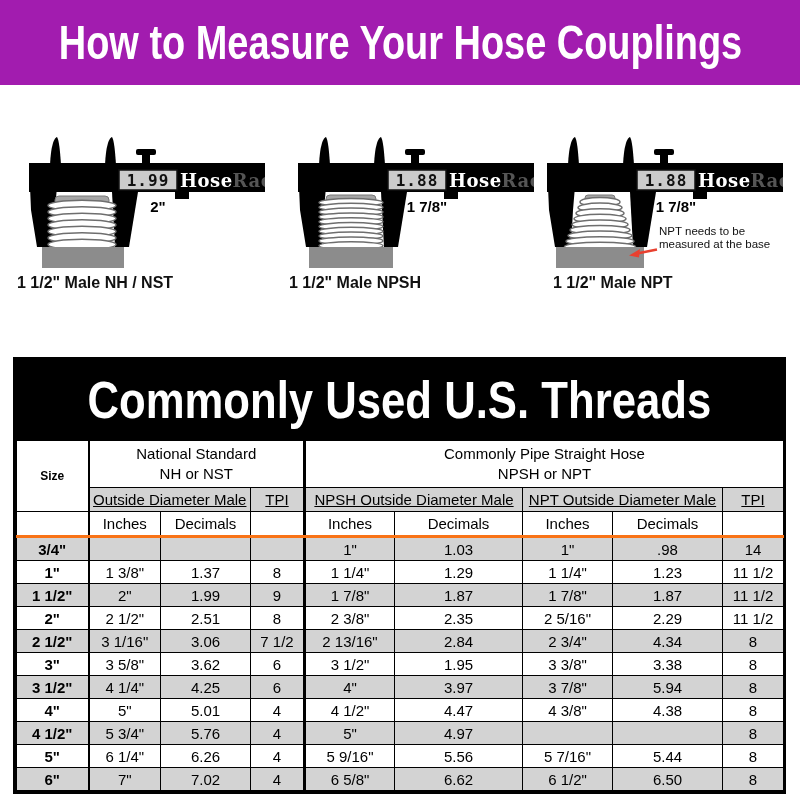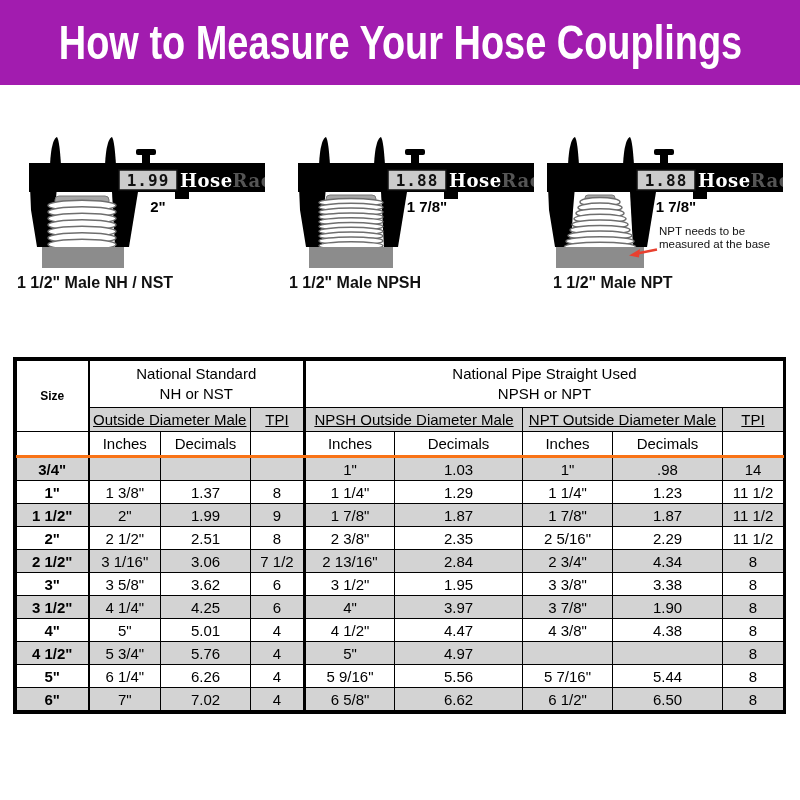--- a/index.html
+++ b/index.html
@@ -152,41 +152,44 @@
           <line x1="124" y1="124.5" x2="104" y2="128.5" stroke="#e8402f" stroke-width="2.5"></line>
           <polygon points="96,130.5 107,124 106,132.5" fill="#e8402f"></polygon>
         </g>
       </g>
       <text x="20" y="163" class="cap-label">1 1/2" Male NPT</text>
     </svg>
 
   </section>
 
   <section class="thread-table-box">
+    <div class="table-title">
+      <span>Commonly Used U.S. Threads</span>
+    </div>
     <table>
       <colgroup>
         <col style="width:72px">
           <col style="width:72px">
           <col style="width:90px">
         <col style="width:54px">
           <col style="width:90px">
           <col style="width:128px">
         <col style="width:90px">
           <col style="width:110px">
           <col style="width:61px">
       </colgroup>
       <thead>
         <tr class="r1">
           <th rowspan="2" class="size-h sep2">Size</th>
           <th colspan="3" class="sep3">
             <span class="hline">National Standard</span>
             <span class="hline">NH or NST</span>
           </th>
           <th colspan="5">
-            <span class="hline">National Pipe Straight Used</span>
+            <span class="hline">Commonly Pipe Straight Hose</span>
             <span class="hline">NPSH or NPT</span>
           </th>
         </tr>
         <tr class="r2">
           <th colspan="2">Outside Diameter Male</th>
           <th class="sep3">TPI</th>
           <th colspan="2">NPSH Outside Diameter Male</th>
           <th colspan="2">NPT Outside Diameter Male</th>
           <th>TPI</th>
         </tr>
@@ -270,21 +273,21 @@
             <td>8</td>
           </tr>
           <tr class="band">
             <td class="size sep2">3 1/2"</td>
             <td>4 1/4"</td>
             <td>4.25</td>
             <td class="sep3">6</td>
             <td>4"</td>
             <td>3.97</td>
             <td>3 7/8"</td>
-            <td>1.90</td>
+            <td>5.94</td>
             <td>8</td>
           </tr>
           <tr>
             <td class="size sep2">4"</td>
             <td>5"</td>
             <td>5.01</td>
             <td class="sep3">4</td>
             <td>4 1/2"</td>
             <td>4.47</td>
             <td>4 3/8"</td>

